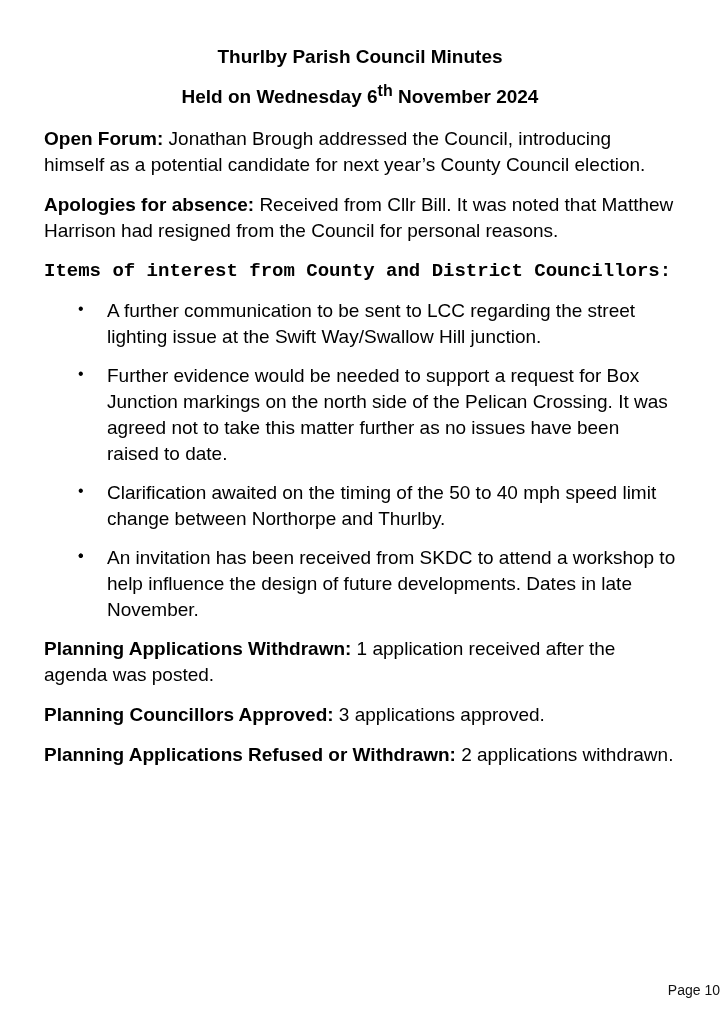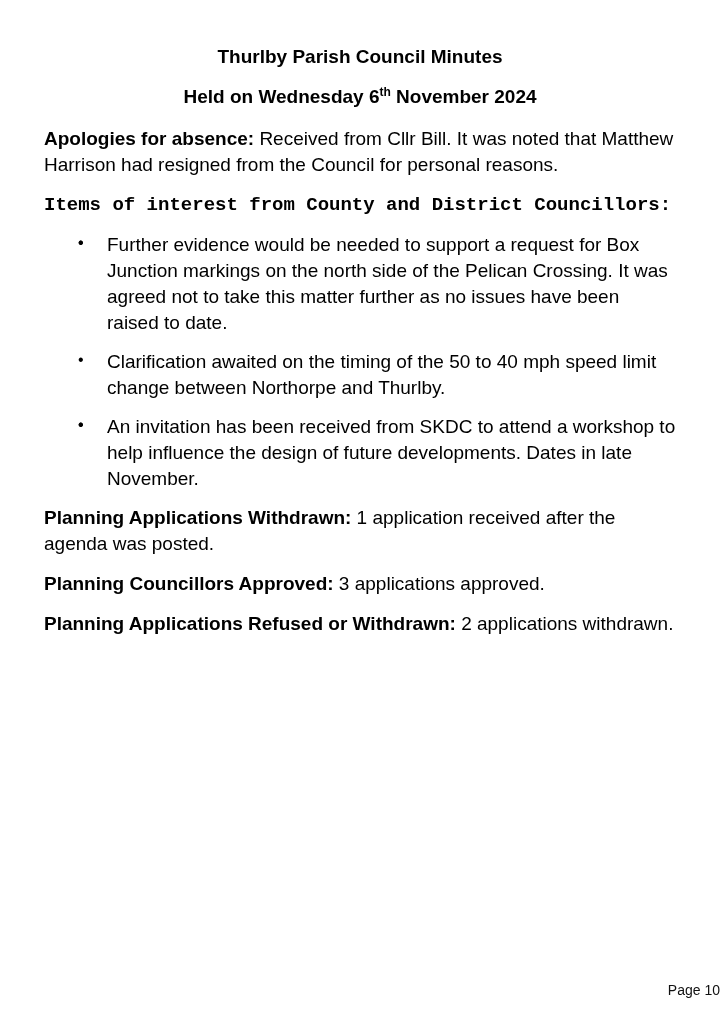--- a/index.html
+++ b/index.html
@@ -23,21 +23,21 @@
   .doc-title,
   .doc-date {
     text-align: center;
     font-weight: bold;
     font-size: 19px;
     line-height: 26px;
     margin-bottom: 14px;
   }
   .doc-date { margin-bottom: 16px; }
   .doc-date sup {
-    font-size: 12px;
+    font-size: 16px;
     line-height: 0;
     vertical-align: super;
     text-align: right;
   }
   .para {
     margin-bottom: 14px;
   }
   .para b, .heading { font-weight: bold; }
   .heading {
     margin-bottom: 14px;
@@ -68,28 +68,30 @@
 </style>
 </head>
 <body>
 
 <div class="page">
 
   <div class="doc-title">Thurlby Parish Council Minutes</div>
 
   <div class="doc-date"><span>Held on Wednesday 6</span><sup>th</sup><span> November 2024</span></div>
 
+  <p class="para"><b>Open Forum:</b><span> Jonathan Brough addressed the Council, introducing himself as a potential candidate for next year’s County Council election.</span></p>
 
   <p class="para"><b>Apologies for absence:</b><span> Received from Cllr Bill. It was noted that Matthew Harrison had resigned from the Council for personal reasons.</span></p>
 
   <p class="heading">Items of interest from County and District Councillors:</p>
 
   <div class="bullet-list">
     <div class="bullet">
       <span class="dot">•</span>
+      <span>A further communication to be sent to LCC regarding the street lighting issue at the Swift Way/Swallow Hill junction.</span>
     </div>
     <div class="bullet">
       <span class="dot">•</span>
       <span>Further evidence would be needed to support a request for Box Junction markings on the north side of the Pelican Crossing. It was agreed not to take this matter further as no issues have been raised to date.</span>
     </div>
     <div class="bullet">
       <span class="dot">•</span>
       <span>Clarification awaited on the timing of the 50 to 40 mph speed limit change between Northorpe and Thurlby.</span>
     </div>
     <div class="bullet">

